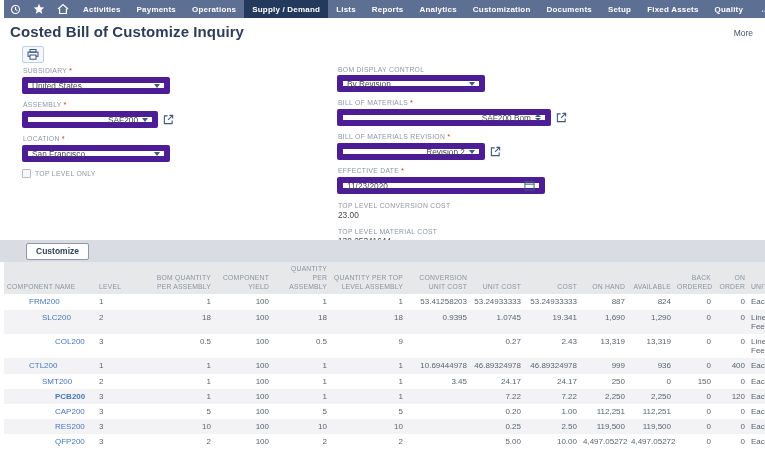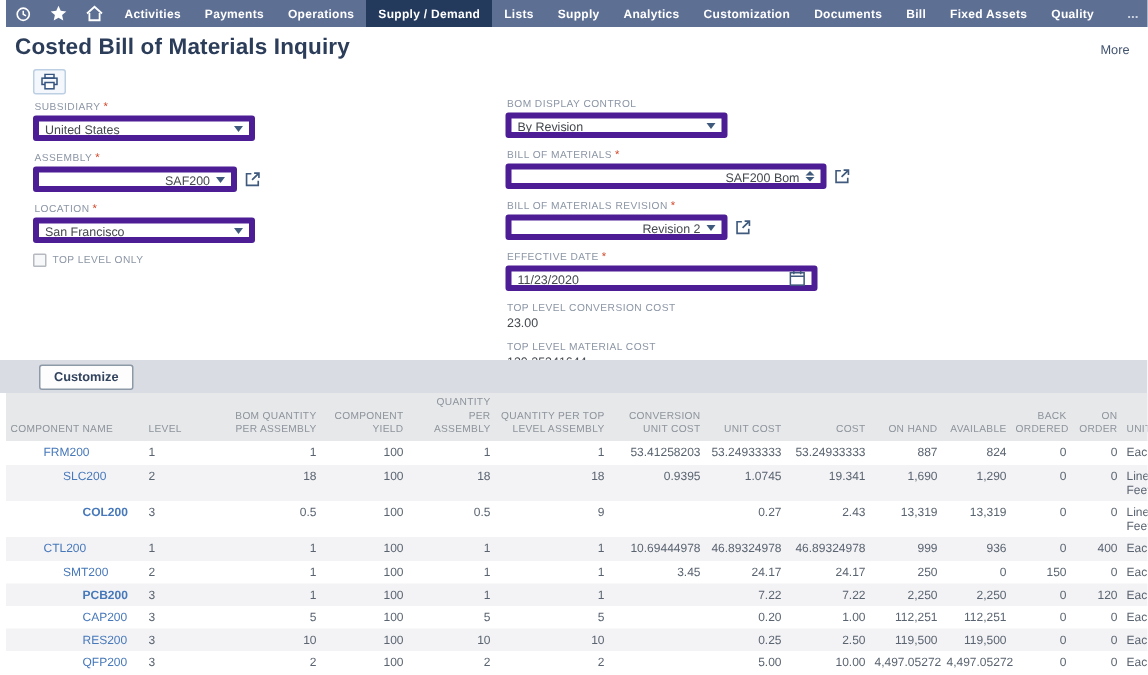--- a/index.html
+++ b/index.html
@@ -28,21 +28,21 @@
                display:flex; align-items:center; justify-content:center; cursor:pointer; }
 
   
   .col-left  { position:absolute; left:22px;  top:60px; width:152px; }
   .col-right { position:absolute; left:337px; top:60px; width:230px; }
   .f-label { font-size:6.8px; color:#8c96a5; letter-spacing:.3px; margin:6px 0 2px 1px;
              text-transform:uppercase; white-space:nowrap; }
   .req { color:#cf4426; margin-left:2px; font-size:7.5px; }
   .field-row { display:flex; align-items:center;text-align:right; }
   .dd, .combo, .datebox {
-      height:17px; border:4px solid #4c1d95; border-radius:2px; background:#fff;
+      height:17px; border:6px solid #4c1d95; border-radius:2px; background:#fff;
       display:flex; align-items:center; font-size:8.3px; color:#44494f;
       padding:0 4px; position:relative; cursor:pointer; }
   .dd { width:148px; } .dd .val, .combo .val { flex:1; overflow:hidden; white-space:nowrap; }
   .caret { width:0; height:0; border-left:3.5px solid transparent; border-right:3.5px solid transparent;
            border-top:4.5px solid #3f5a7d; margin-left:4px; }
   .dblcaret { display:flex; flex-direction:column; gap:1px; margin-left:4px; }
   .dblcaret i { display:block; width:0; height:0; border-left:3px solid transparent; border-right:3px solid transparent; }
   .dblcaret .up { border-bottom:3.5px solid #3f5a7d; }
   .dblcaret .dn { border-top:3.5px solid #3f5a7d; }
   .combo { width:217px; }
@@ -95,32 +95,32 @@
           <path d="M1 6 6 1.5 11 6" fill="none" stroke="#fff" stroke-width="1.2"></path>
           <path d="M2.6 5.6 V10.5 H9.4 V5.6" fill="none" stroke="#fff" stroke-width="1.2"></path>
         </svg>
     </span>
     <div class="nav-items">
         <span class="nav-item">Activities</span>
         <span class="nav-item">Payments</span>
         <span class="nav-item">Operations</span>
         <span class="nav-item active">Supply / Demand</span>
         <span class="nav-item">Lists</span>
-        <span class="nav-item">Supply</span>
+        <span class="nav-item">Reports</span>
         <span class="nav-item">Analytics</span>
         <span class="nav-item">Customization</span>
         <span class="nav-item">Documents</span>
-        <span class="nav-item">Bill</span>
+        <span class="nav-item">Setup</span>
         <span class="nav-item">Fixed Assets</span>
         <span class="nav-item">Quality</span>
       </div>
     <span class="nav-overflow">...</span>
   </div>
 
-  <div class="page-title">Costed Bill of Materials Inquiry</div>
+  <div class="page-title">Costed Bill of Customize Inquiry</div>
   <span class="more-link">More</span>
   <span class="print-btn">
     <svg width="12" height="11" viewBox="0 0 12 11">
         <rect x="3" y="0.5" width="6" height="2.6" fill="none" stroke="#34537e" stroke-width="1"></rect>
         <rect x="1" y="3.1" width="10" height="4.2" fill="none" stroke="#34537e" stroke-width="1"></rect>
         <rect x="3" y="6" width="6" height="4.2" fill="#fff" stroke="#34537e" stroke-width="1"></rect>
       </svg>
   </span>
 
   <div class="col-left">
@@ -282,21 +282,21 @@
             <td>0.9395</td>
             <td>1.0745</td>
             <td>19.341</td>
             <td>1,690</td>
             <td>1,290</td>
             <td>0</td>
             <td>0</td>
             <td class="al">Linear Feet</td>
           </tr>
           <tr>
-            <td class="al" style="padding-left: 31px; font-weight: bold;"><a class="comp">COL200</a></td>
+            <td class="al" style="padding-left: 31px;"><a class="comp">COL200</a></td>
             <td class="al">3</td>
             <td>0.5</td>
             <td>100</td>
             <td>0.5</td>
             <td>9</td>
             <td></td>
             <td>0.27</td>
             <td>2.43</td>
             <td>13,319</td>
             <td>13,319</td>

